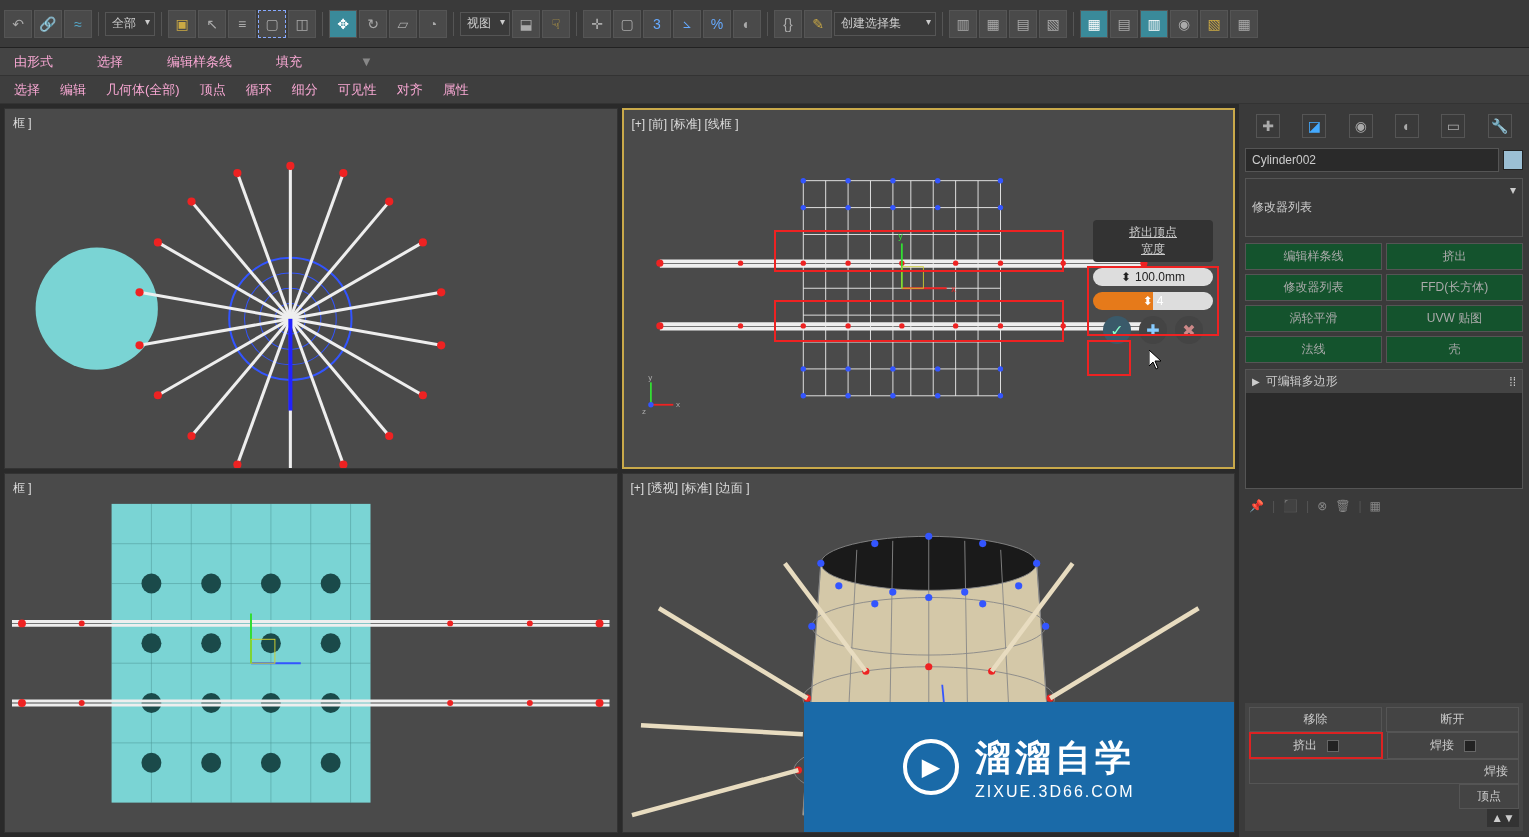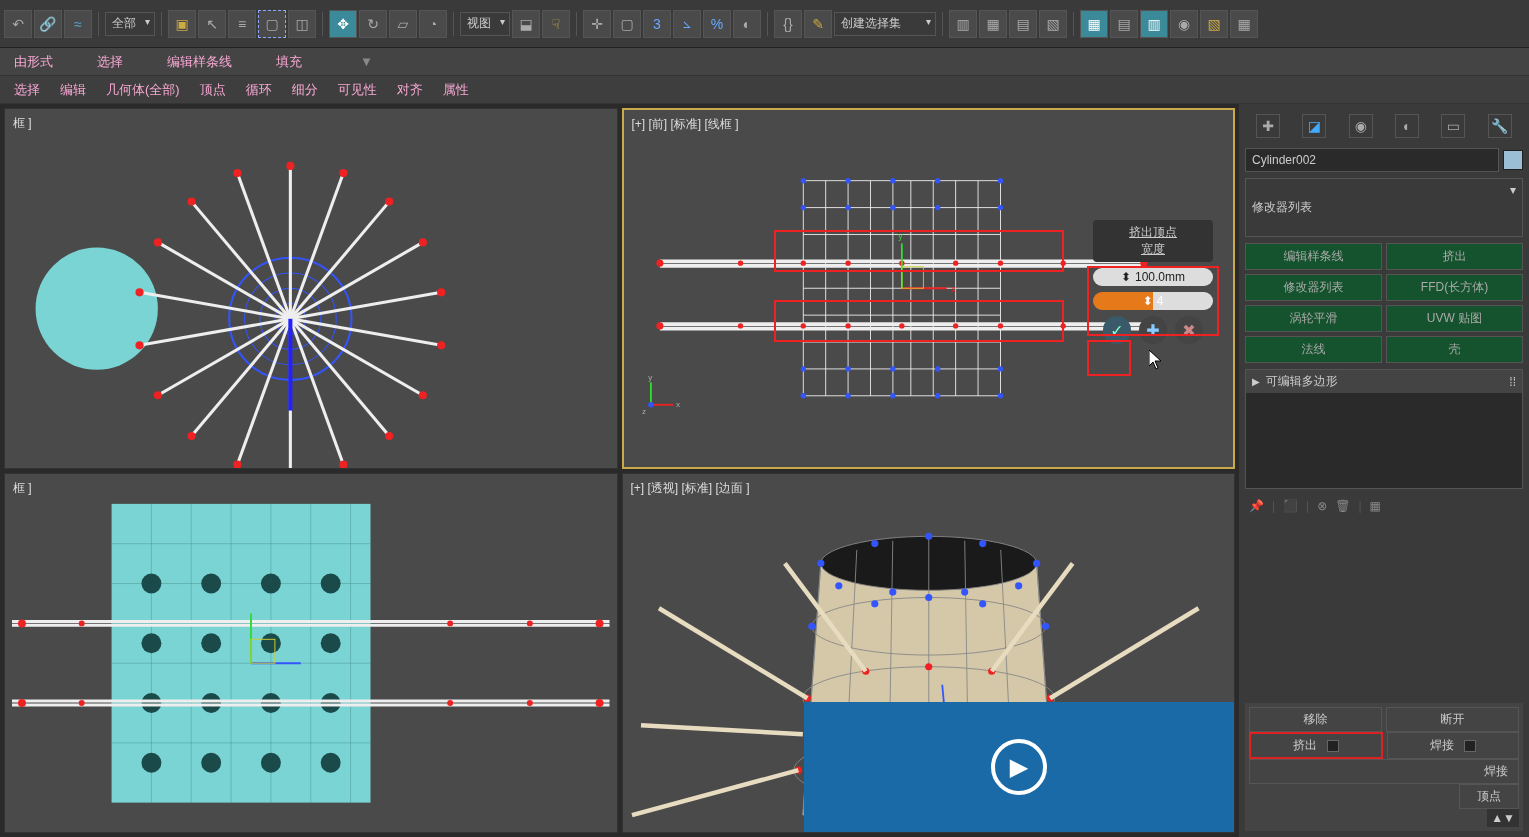--- a/index.html
+++ b/index.html
@@ -464,20 +464,24 @@
         <g transform="translate(360,270)">
           <line x1="0" y1="0" x2="50" y2="8" stroke="#e22" stroke-width="2"></line>
           <line x1="0" y1="0" x2="-5" y2="-55" stroke="#35f" stroke-width="2"></line>
           <line x1="0" y1="0" x2="-42" y2="20" stroke="#3d3" stroke-width="2"></line>
           <path d="M 0 0 L 25 4 L 22 -24 L -2 -28 Z" fill="#cc3" opacity="0.5"></path>
         </g>
       </svg>
 
       <div class="watermark">
         <div class="watermark-icon"></div>
+        <div class="watermark-text">
+          <div class="big">溜溜自学</div>
+          <div class="small">ZIXUE.3D66.COM</div>
+        </div>
       </div>
     </div>
 
   </div>
 
   <div class="right-panel">
     <div class="panel-icons-row">
       <div class="panel-icon">✚</div>
       <div class="panel-icon blue">◪</div>
       <div class="panel-icon">◉</div>

